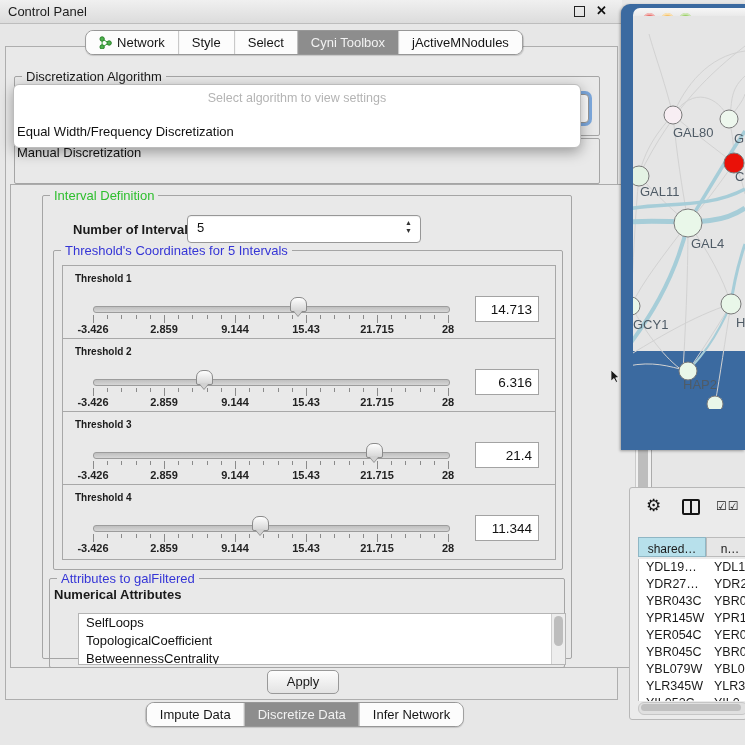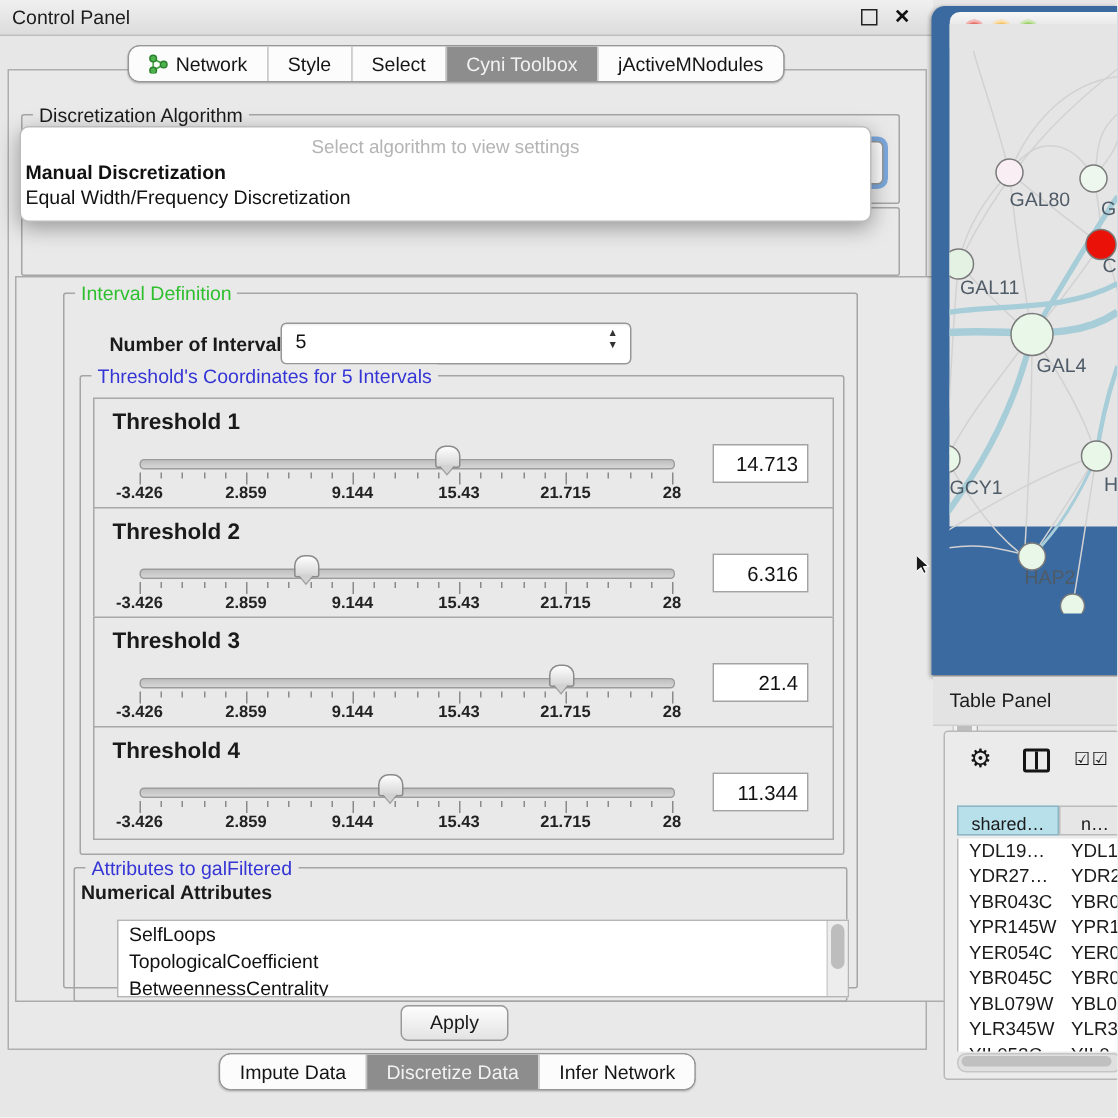--- a/index.html
+++ b/index.html
@@ -21,28 +21,28 @@
   .group{position:absolute;border:1px solid #a5a5a5;border-radius:2px;}
   .legend{position:absolute;top:-8px;left:7px;background:#e9e9e9;padding:0 4px;font-size:13px;white-space:nowrap;}
   .combo{position:absolute;background:#fff;border:1px solid #979797;border-radius:4px;box-shadow:inset 0 1px 1px rgba(0,0,0,.06);}
   .combo .cval{position:absolute;left:9px;top:4px;font-size:13px;color:#111;}
   .stepper{position:absolute;right:7px;top:3px;width:9px;text-align:center;line-height:8px;font-size:7px;color:#333;}
   .focusring{box-shadow:0 0 0 3px rgba(104,156,218,.85);}
   
   .popup{left:13px;top:84px;width:566px;height:62px;background:#fff;border:1px solid #bcbcbc;border-radius:6px;box-shadow:0 4px 14px rgba(0,0,0,.35);z-index:40;}
   .popup .ph{position:absolute;top:6px;left:0;width:100%;text-align:center;color:#b4b4b4;font-size:12.5px;}
   .popup .opt{position:absolute;left:3px;font-size:13px;color:#111;white-space:nowrap;}
-  .popup .opt.hl{font-weight:bold;}
+  .popup .opt.hl{font-weight:normal;margin-top:38px;}
   
   .scrollwrap{left:10px;top:184px;width:592px;height:482px;border:1px solid #ababab;background:#e9e9e9;padding-left:48px;}
   .vscroll{position:absolute;right:0;top:0;width:15px;height:100%;background:#f1f1f1;border-left:1px solid #cacaca;}
   .vthumb{position:absolute;left:2px;width:10px;border-radius:6px;background:#bdbdbd;}
   
   .t-row{position:absolute;left:8px;width:492px;height:74px;border:1px solid #a8a8a8;background:#e9e9e9;}
-  .t-label{position:absolute;left:12px;top:7px;font-weight:bold;font-size:15px;}
+  .t-label{position:absolute;left:12px;top:7px;font-weight:bold;font-size:10px;}
   .t-track{position:absolute;left:30px;top:40px;width:355px;height:5px;border-radius:3px;background:linear-gradient(#bfbfbf,#d6d6d6);border:1px solid #9c9c9c;}
   .t-thumb{position:absolute;top:31px;width:15px;height:13px;background:linear-gradient(#fefefe,#d5d5d5);border:1px solid #8b8b8b;border-radius:7px 7px 2px 2px;}
   .t-thumb:after{content:"";position:absolute;left:2px;top:12px;border-left:5.5px solid transparent;border-right:5.5px solid transparent;border-top:6px solid #d2d2d2;filter:drop-shadow(0 1px 0 #8b8b8b);}
   .tick{position:absolute;width:1px;background:#8a8a8a;}
   .ticklabel{position:absolute;top:57px;transform:translateX(-50%);font-size:11px;font-weight:bold;color:#222;white-space:nowrap;}
   .t-value{position:absolute;left:412px;top:30px;width:56px;height:24px;background:#fff;border:1px solid #a3a3a3;font-family:"Liberation Sans",sans-serif;font-size:13.5px;text-align:right;padding:0 6px 0 0;color:#111;}
   
   .attr-list{position:absolute;left:28px;top:34px;width:486px;height:50px;background:#fff;border:1px solid #b5b5b5;overflow:hidden;}
   .list-item{padding:1px 0 1px 7px;font-size:13px;line-height:16px;color:#111;white-space:nowrap;}
   .list-scroll{position:absolute;right:0;top:0;width:13px;height:100%;background:#ededed;border-left:1px solid #cfcfcf;}
@@ -385,23 +385,20 @@
           <text x="102" y="165" font-size="13" fill="#4f5b66">C</text>
           <text x="7" y="180" font-size="13" fill="#4f5b66">GAL11</text>
           <text x="58" y="232" font-size="13" fill="#4f5b66">GAL4</text>
           <text x="0" y="313" font-size="13" fill="#4f5b66">GCY1</text>
           <text x="103" y="311" font-size="13" fill="#4f5b66">H</text>
           <text x="50" y="373" font-size="13" fill="#4f5b66">HAP2</text>
         </svg>
     </div>
   </div>
 
-  <div class="abs tp-bar">
-    <span class="tp-title">Table Panel</span>
-  </div>
 
   <div class="abs tp-panel">
     <span class="gear">⚙</span>
     <span class="split-icon"></span>
     <span class="checks">☑☑</span>
     <div id="tpHeader">
         <div class="th-cell" style="left: 8px; width: 68px; background: rgb(183, 224, 235); border-color: rgb(143, 182, 196);">shared…</div>
         <div class="th-cell" style="left: 76px; width: 48px; background: rgb(230, 230, 230); border-color: rgb(187, 187, 187);">n…</div>
       </div>
     <div class="tp-rows" id="tpRows">

